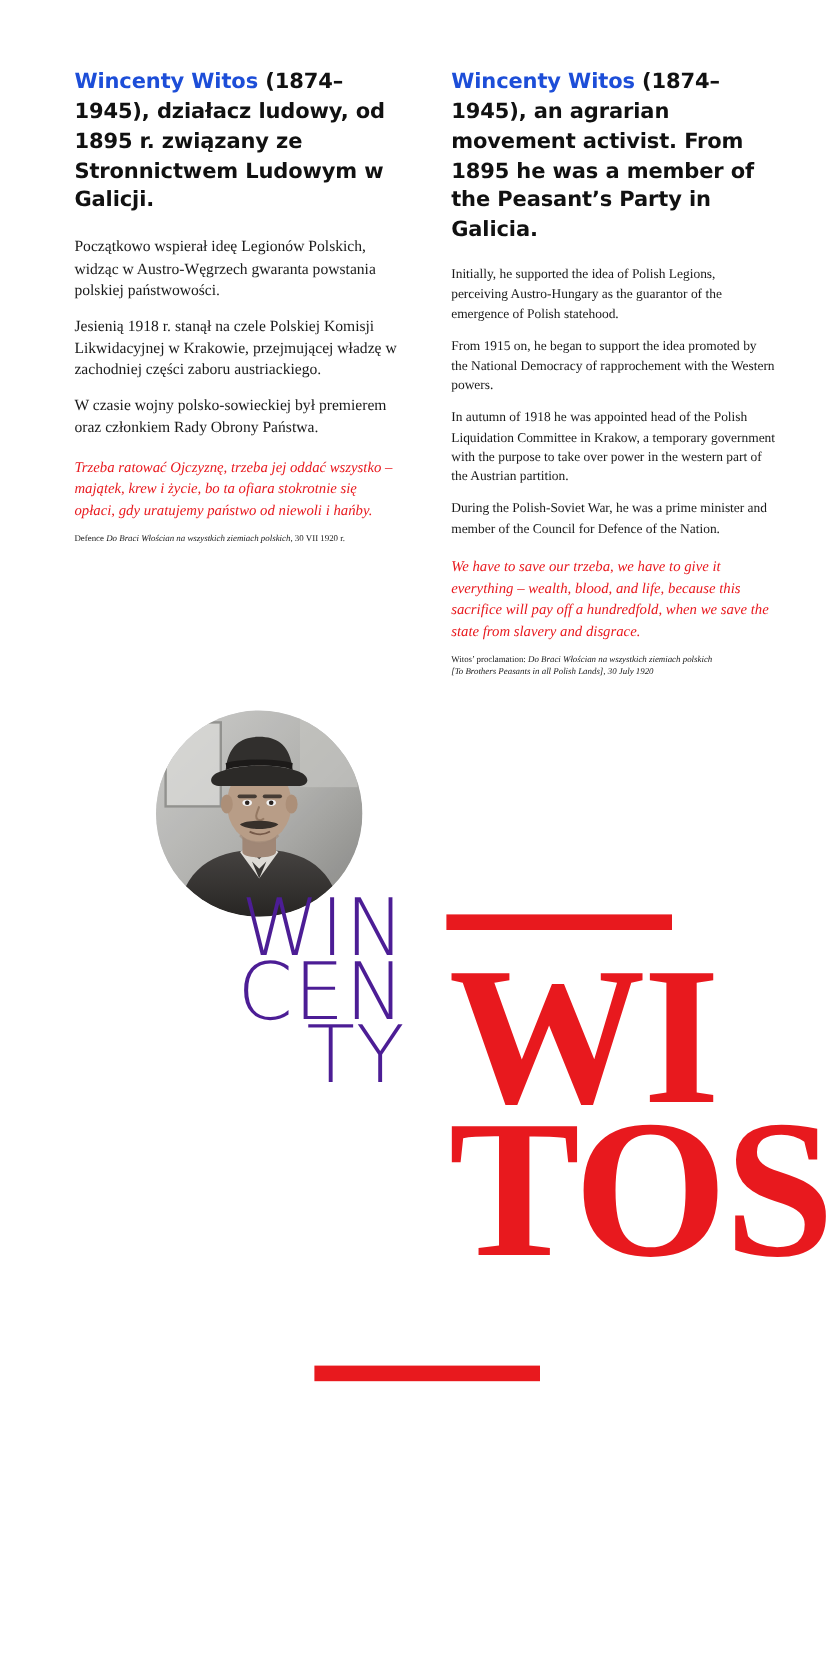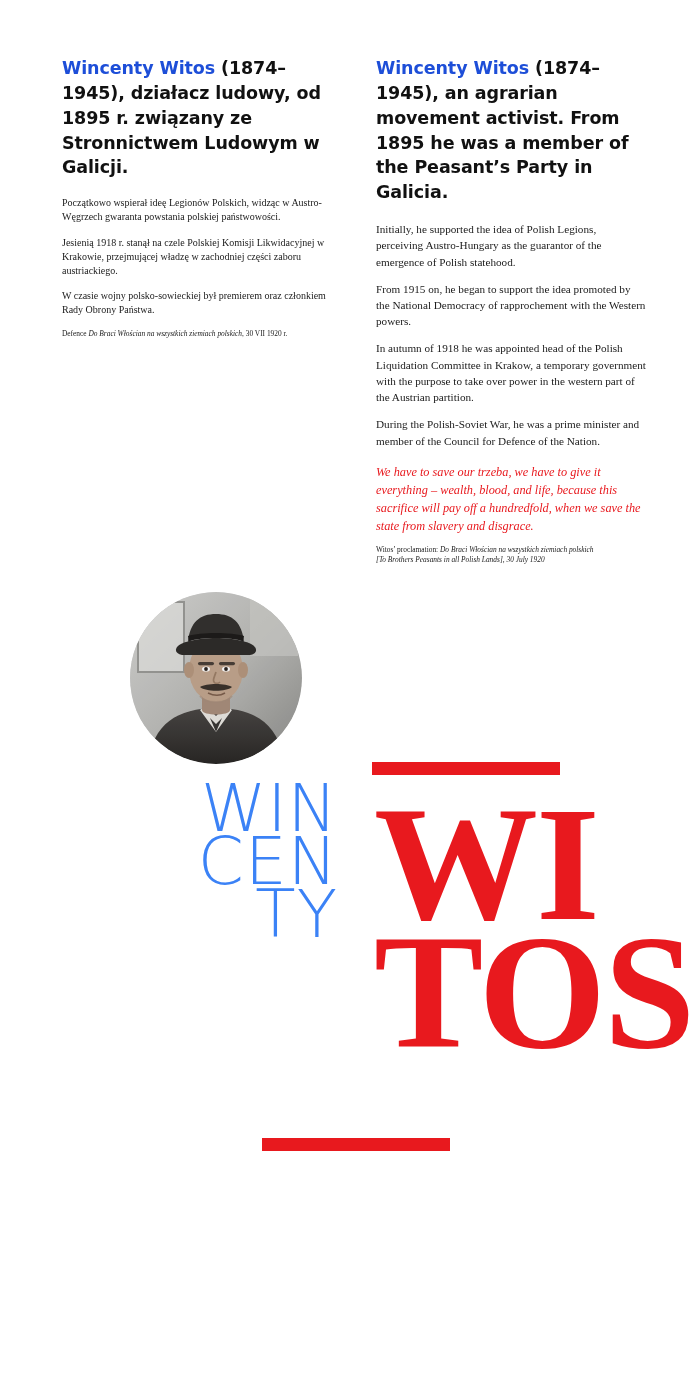--- a/index.html
+++ b/index.html
@@ -34,21 +34,21 @@
     font-size: 17.5px;
     line-height: 1.42;
     color: #111111;
     letter-spacing: -0.1px;
     margin-bottom: 16px;
   }
   .headline .name { color: #1d4ed8; }
 
   .body-par {
     font-family: "Liberation Serif", serif;
-    font-size: 10px;
+    font-size: 13px;
     line-height: 1.42;
     color: #1a1a1a;
     margin-bottom: 11px;
   }
   .col-en .body-par { font-size: 11.2px; line-height: 1.45; }
 
   .quote {
     font-family: "Liberation Serif", serif;
     font-style: italic;
     font-size: 12.3px;
@@ -78,27 +78,27 @@
     background: #c9c9c9;
   }
   .photo svg { display: block; }
 
   
   .bigtype { position: absolute; left: 0; top: 0; width: 700px; height: 1400px; pointer-events: none; }
 
   .wincenty {
     position: absolute;
     left: 196px;
-    top: 783px;
+    top: 748px;
     font-family: "DejaVu Sans", sans-serif;
     font-weight: 300;
     font-size: 66px;
     line-height: 0.80;
     letter-spacing: 1px;
-    color: #3b82f6;
+    color: #4c1d95;
     text-align: right;
     width: 142px;
   }
   .witos {
     position: absolute;
     left: 330px;
     top: 800px;
     font-family: Liberation Serif, serif;
     font-weight: bold;
     font-size: 164px;
@@ -121,20 +121,21 @@
 
   <div class="columns">
 
     <div class="col col-pl">
       <div class="headline">
         <span class="name">Wincenty Witos</span><span> (1874–1945), działacz ludowy, od 1895 r. związany ze Stronnictwem Ludowym w Galicji.</span>
       </div>
       <p class="body-par">Początkowo wspierał ideę Legionów Polskich, widząc w Austro-Węgrzech gwaranta powstania polskiej państwowości.</p>
       <p class="body-par">Jesienią 1918 r. stanął na czele Polskiej Komisji Likwidacyjnej w Krakowie, przejmującej władzę w zachodniej części zaboru austriackiego.</p>
       <p class="body-par">W czasie wojny polsko-sowieckiej był premierem oraz członkiem Rady Obrony Państwa.</p>
+      <p class="quote">Trzeba ratować Ojczyznę, trzeba jej oddać wszystko – majątek, krew i życie, bo ta ofiara stokrotnie się opłaci, gdy uratujemy państwo od niewoli i hańby.</p>
       <p class="source"><span>Defence </span><i>Do Braci Włościan na wszystkich ziemiach polskich</i><span>, 30 VII 1920 r.</span></p>
     </div>
 
     <div class="col col-en">
       <div class="headline">
         <span class="name">Wincenty Witos</span><span> (1874–1945), an agrarian movement activist. From 1895 he was a member of the Peasant’s Party in Galicia.</span>
       </div>
       <p class="body-par">Initially, he supported the idea of Polish Legions, perceiving Austro-Hungary as the guarantor of the emergence of Polish statehood.</p>
       <p class="body-par">From 1915 on, he began to support the idea promoted by the National Democracy of rapprochement with the Western powers.</p>
       <p class="body-par">In autumn of 1918 he was appointed head of the Polish Liquidation Committee in Krakow, a temporary government with the purpose to take over power in the western part of the Austrian partition.</p>

